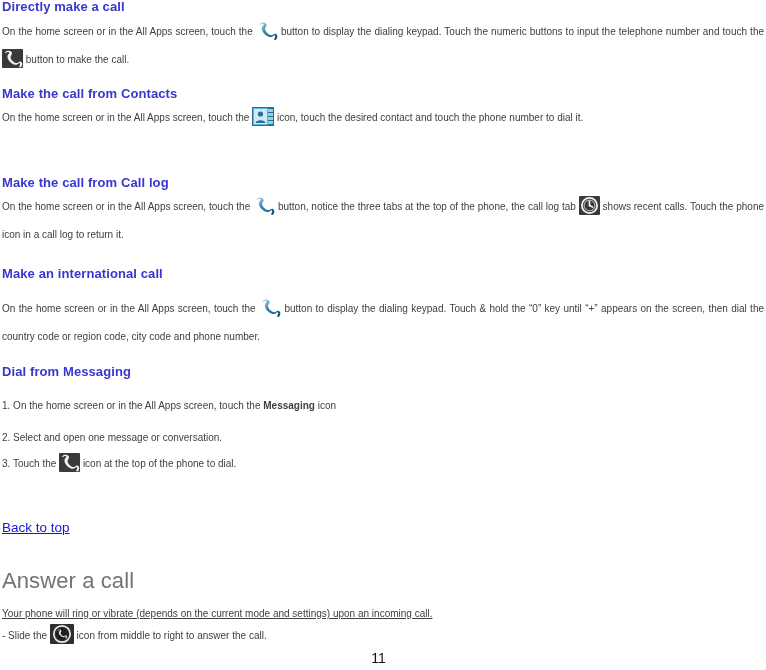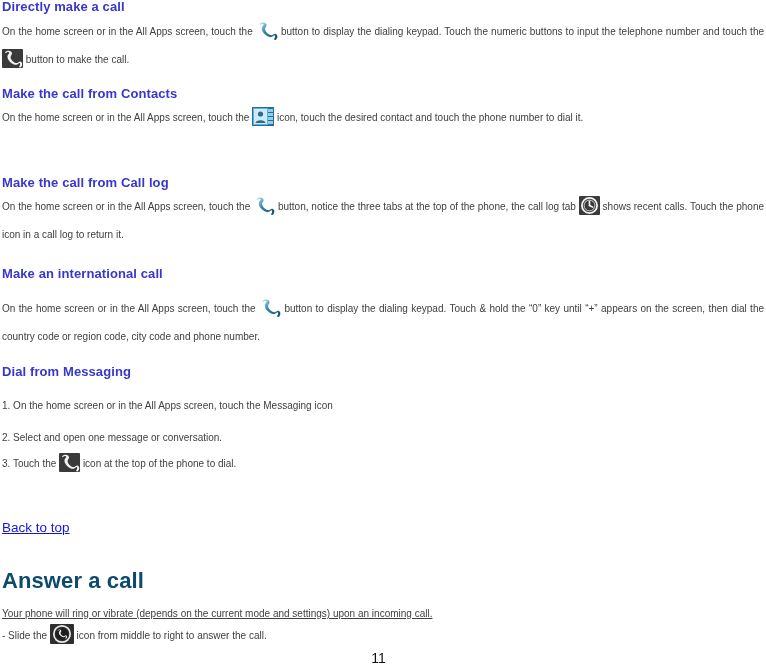--- a/index.html
+++ b/index.html
@@ -24,39 +24,39 @@
   }
   .h-sub {
     color: #3737CE;
     font-weight: bold;
     font-size: 13px;
     line-height: 16px;
     margin: 0;
     letter-spacing: 0.1px;
   }
   .h-main {
-    color: #0c4a6e;
-    font-weight: bold;
+    color: #737373;
+    font-weight: normal;
     font-size: 22px;
     line-height: 26px;
     margin: 0;
     letter-spacing: 0.1px;
   }
   .para {
     font-size: 10px;
     line-height: 28px;
     margin: 0;
     text-align: justify;
     text-justify: inter-word;
     color: #404040;
   }
   .para.nojust {
     text-align: left;
   }
-  .para b { font-weight: normal; }
+  .para b { font-weight: bold; }
   .link {
     color: #1414DD;
     text-decoration: underline;
     font-size: 13.5px;
     line-height: 18px;
   }
   
   .icon {
     display: inline-block;
     vertical-align: -5px;

